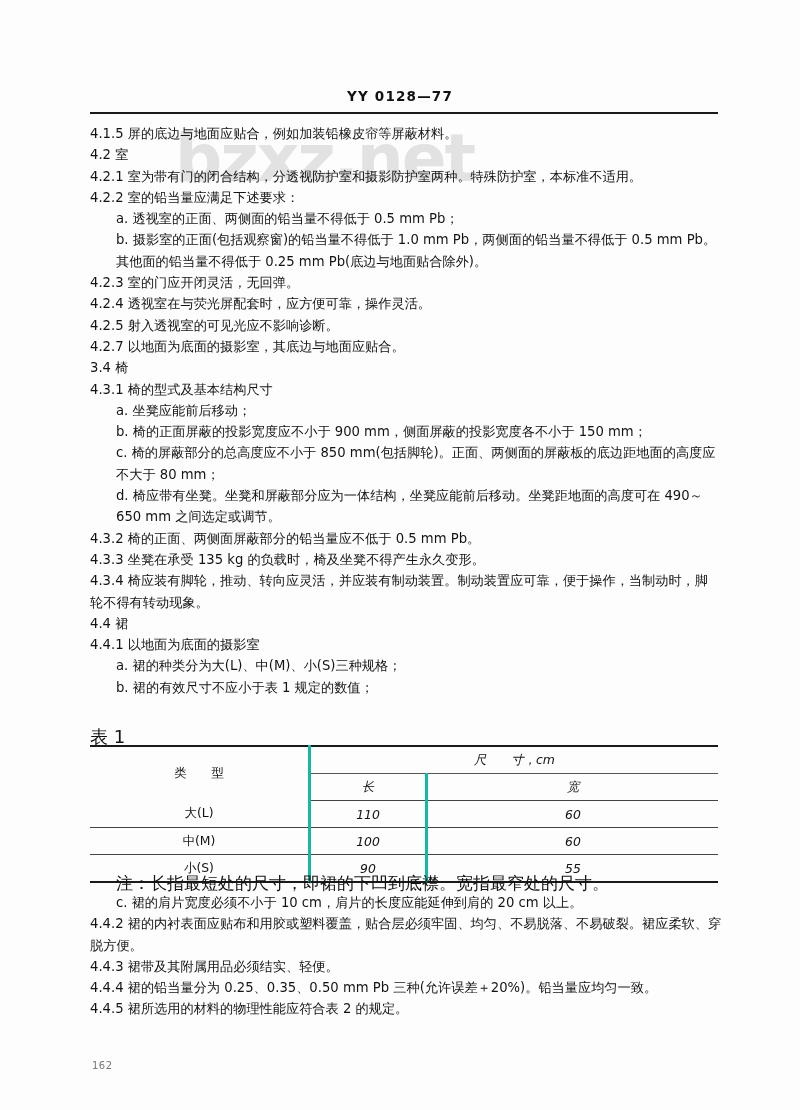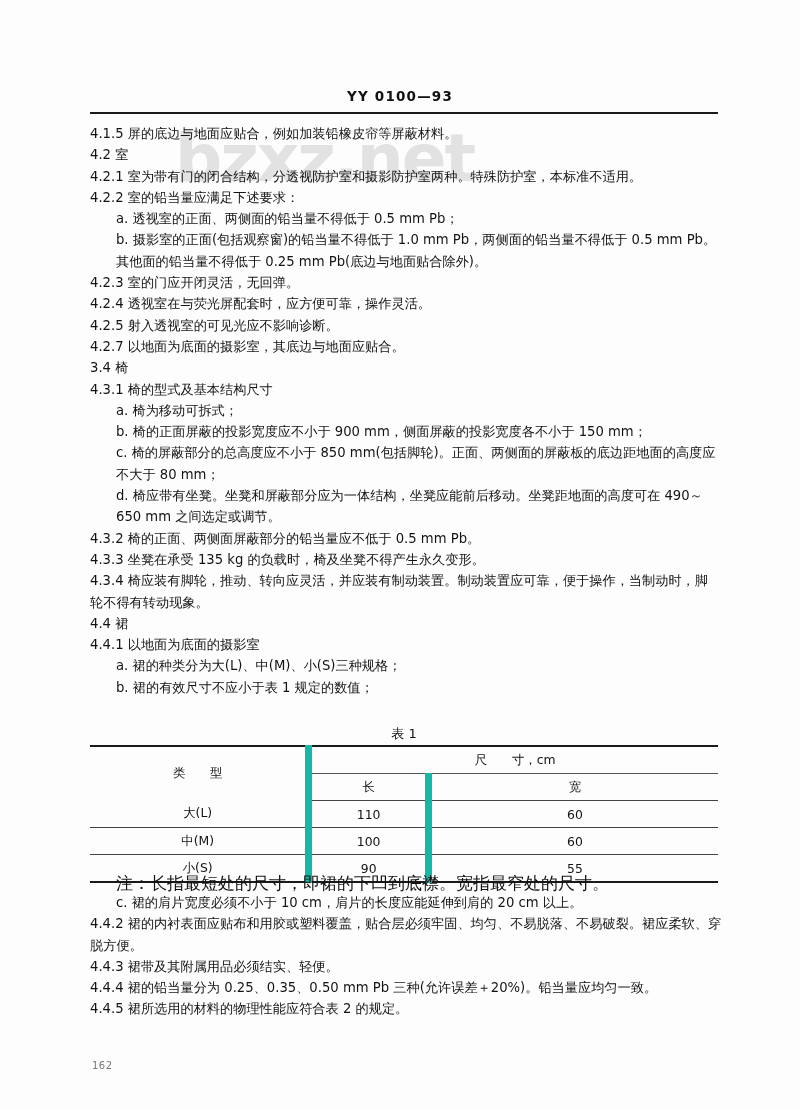--- a/index.html
+++ b/index.html
@@ -75,22 +75,21 @@
   }
   .ln.wrap { white-space: normal; }
   .ind-a { padding-left: 26px; }
 
   
   .tbl-caption {
     position: absolute;
     left: 90px;
     top: 725px;
     width: 628px;
-    text-align: center;
-    font-size: 13px;
+    font-size: 18px;
     color: #131313;
   }
 
   
   .tbl {
     position: absolute;
     left: 90px;
     top: 745px;
     width: 628px;
     border-collapse: collapse;
@@ -100,21 +99,21 @@
   .tbl td, .tbl th {
     font-weight: normal;
     text-align: center;
     padding: 0;
     height: 26px;
     vertical-align: middle;
   }
   .tbl .tb-top { border-top: 2px solid #1a1a1a; }
   .tbl .tb-bot { border-bottom: 2px solid #1a1a1a; }
   .tbl .rl { border-bottom: 1px solid #444; }
-  .tbl .vl-l { border-left: 7px solid #14b8a6; }
+  .tbl .vl-l { border-left: 3px solid #14b8a6; font-style: italic; }
   .tbl .thin-under { border-bottom: 1px solid #555; }
   .col-type { width: 220px; }
   .col-len  { width: 115px; }
   .col-wid  { width: 293px; }
 
   
   .tbl-note {
     position: absolute;
     left: 116px;
     top: 872px;
@@ -142,38 +141,38 @@
   }
 </style>
 </head>
 <body>
 
 <div class="page">
 
   <div class="watermark">bzxz.net</div>
 
   <div class="header">
-    <span class="header-title">YY 0100—93</span>
+    <span class="header-title">YY 0128—77</span>
   </div>
   <div class="header-rule"></div>
 
   <div class="body-block">
     <div class="ln">4.1.5  屏的底边与地面应贴合，例如加装铅橡皮帘等屏蔽材料。</div>
     <div class="ln">4.2  室</div>
     <div class="ln">4.2.1  室为带有门的闭合结构，分透视防护室和摄影防护室两种。特殊防护室，本标准不适用。</div>
     <div class="ln">4.2.2  室的铅当量应满足下述要求：</div>
     <div class="ln ind-a">a.   透视室的正面、两侧面的铅当量不得低于 0.5 mm Pb；</div>
     <div class="ln wrap ind-a">b.   摄影室的正面(包括观察窗)的铅当量不得低于 1.0 mm Pb，两侧面的铅当量不得低于 0.5 mm Pb。其他面的铅当量不得低于 0.25 mm Pb(底边与地面贴合除外)。</div>
     <div class="ln">4.2.3  室的门应开闭灵活，无回弹。</div>
     <div class="ln">4.2.4  透视室在与荧光屏配套时，应方便可靠，操作灵活。</div>
     <div class="ln">4.2.5  射入透视室的可见光应不影响诊断。</div>
     <div class="ln">4.2.7  以地面为底面的摄影室，其底边与地面应贴合。</div>
     <div class="ln">3.4  椅</div>
     <div class="ln">4.3.1  椅的型式及基本结构尺寸</div>
-    <div class="ln ind-a">a.   椅为移动可拆式；</div>
+    <div class="ln ind-a">a.   坐凳应能前后移动；</div>
     <div class="ln ind-a">b.   椅的正面屏蔽的投影宽度应不小于 900 mm，侧面屏蔽的投影宽度各不小于 150 mm；</div>
     <div class="ln wrap ind-a">c.   椅的屏蔽部分的总高度应不小于 850 mm(包括脚轮)。正面、两侧面的屏蔽板的底边距地面的高度应不大于 80 mm；</div>
     <div class="ln wrap ind-a">d.   椅应带有坐凳。坐凳和屏蔽部分应为一体结构，坐凳应能前后移动。坐凳距地面的高度可在 490～650 mm 之间选定或调节。</div>
     <div class="ln">4.3.2  椅的正面、两侧面屏蔽部分的铅当量应不低于 0.5 mm Pb。</div>
     <div class="ln">4.3.3  坐凳在承受 135 kg 的负载时，椅及坐凳不得产生永久变形。</div>
     <div class="ln wrap">4.3.4  椅应装有脚轮，推动、转向应灵活，并应装有制动装置。制动装置应可靠，便于操作，当制动时，脚轮不得有转动现象。</div>
     <div class="ln">4.4  裙</div>
     <div class="ln">4.4.1  以地面为底面的摄影室</div>
     <div class="ln ind-a">a.   裙的种类分为大(L)、中(M)、小(S)三种规格；</div>
     <div class="ln ind-a">b.   裙的有效尺寸不应小于表 1 规定的数值；</div>

